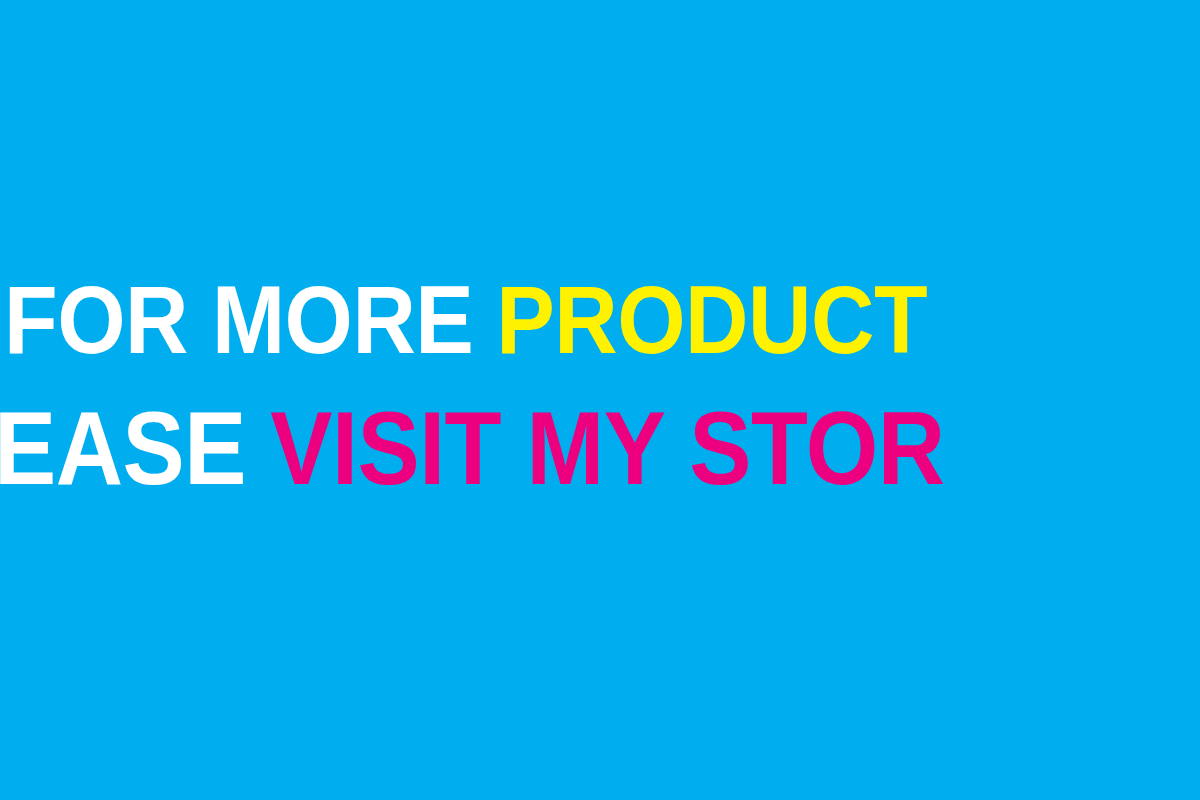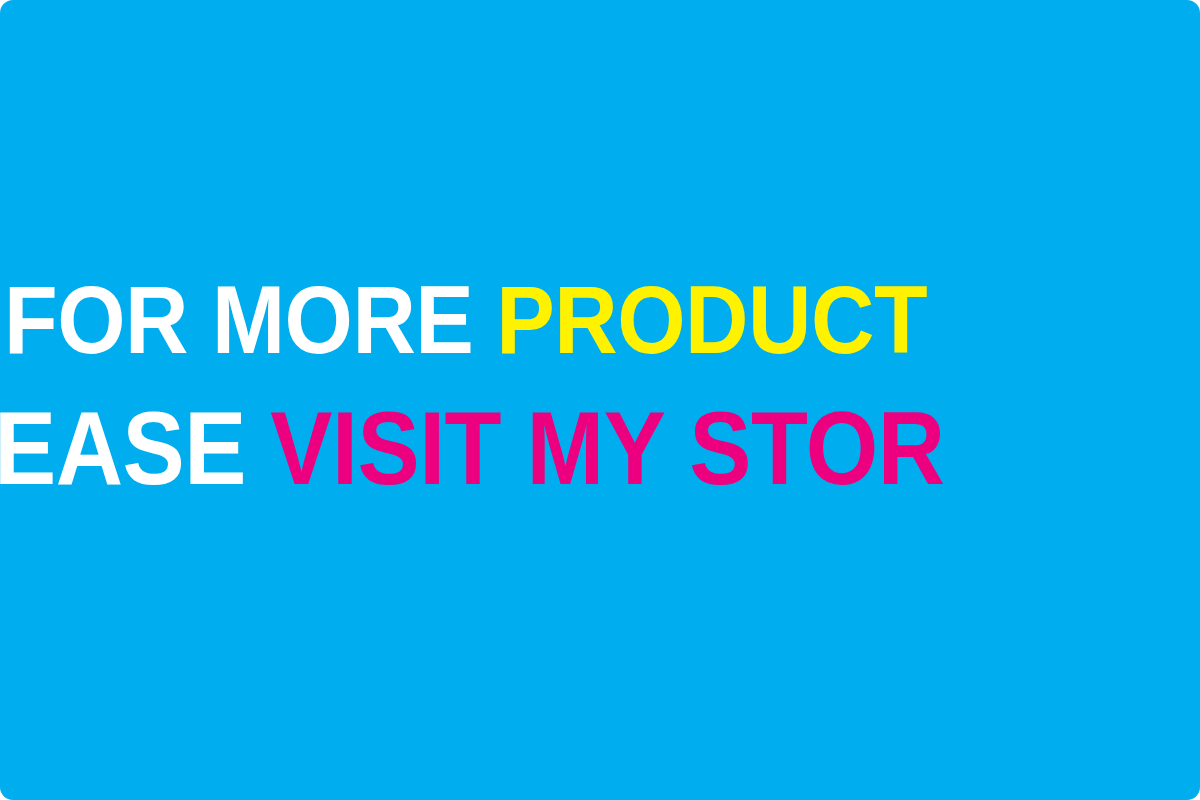--- a/index.html
+++ b/index.html
@@ -63,21 +63,21 @@
 
   .seg-white   { color: #FFFFFF; }
   .seg-yellow  { color: #FFF200; }
   .seg-magenta { color: #EC0080; }
 
   .gap { display: inline-block; width: 0.26em; }
 </style>
 </head>
 <body>
 
-<div id="banner" style="background: rgb(0, 174, 239); border-radius: 13px;">
+<div id="banner" style="background: rgb(0, 174, 239);">
 
   <div class="text-block">
 
     <div class="headline" id="line-1">
       <span class="seg-white" style="color: rgb(255, 255, 255);">FOR MORE</span><span class="gap"></span><span class="seg-yellow" style="color: rgb(255, 242, 0);">PRODUCT</span>
     </div>
 
     <div class="headline" id="line-2">
       <span class="seg-white" style="color: rgb(255, 255, 255);">EASE</span><span class="gap"></span><span class="seg-magenta" style="color: rgb(236, 0, 128);">VISIT MY STOR</span>
     </div>

